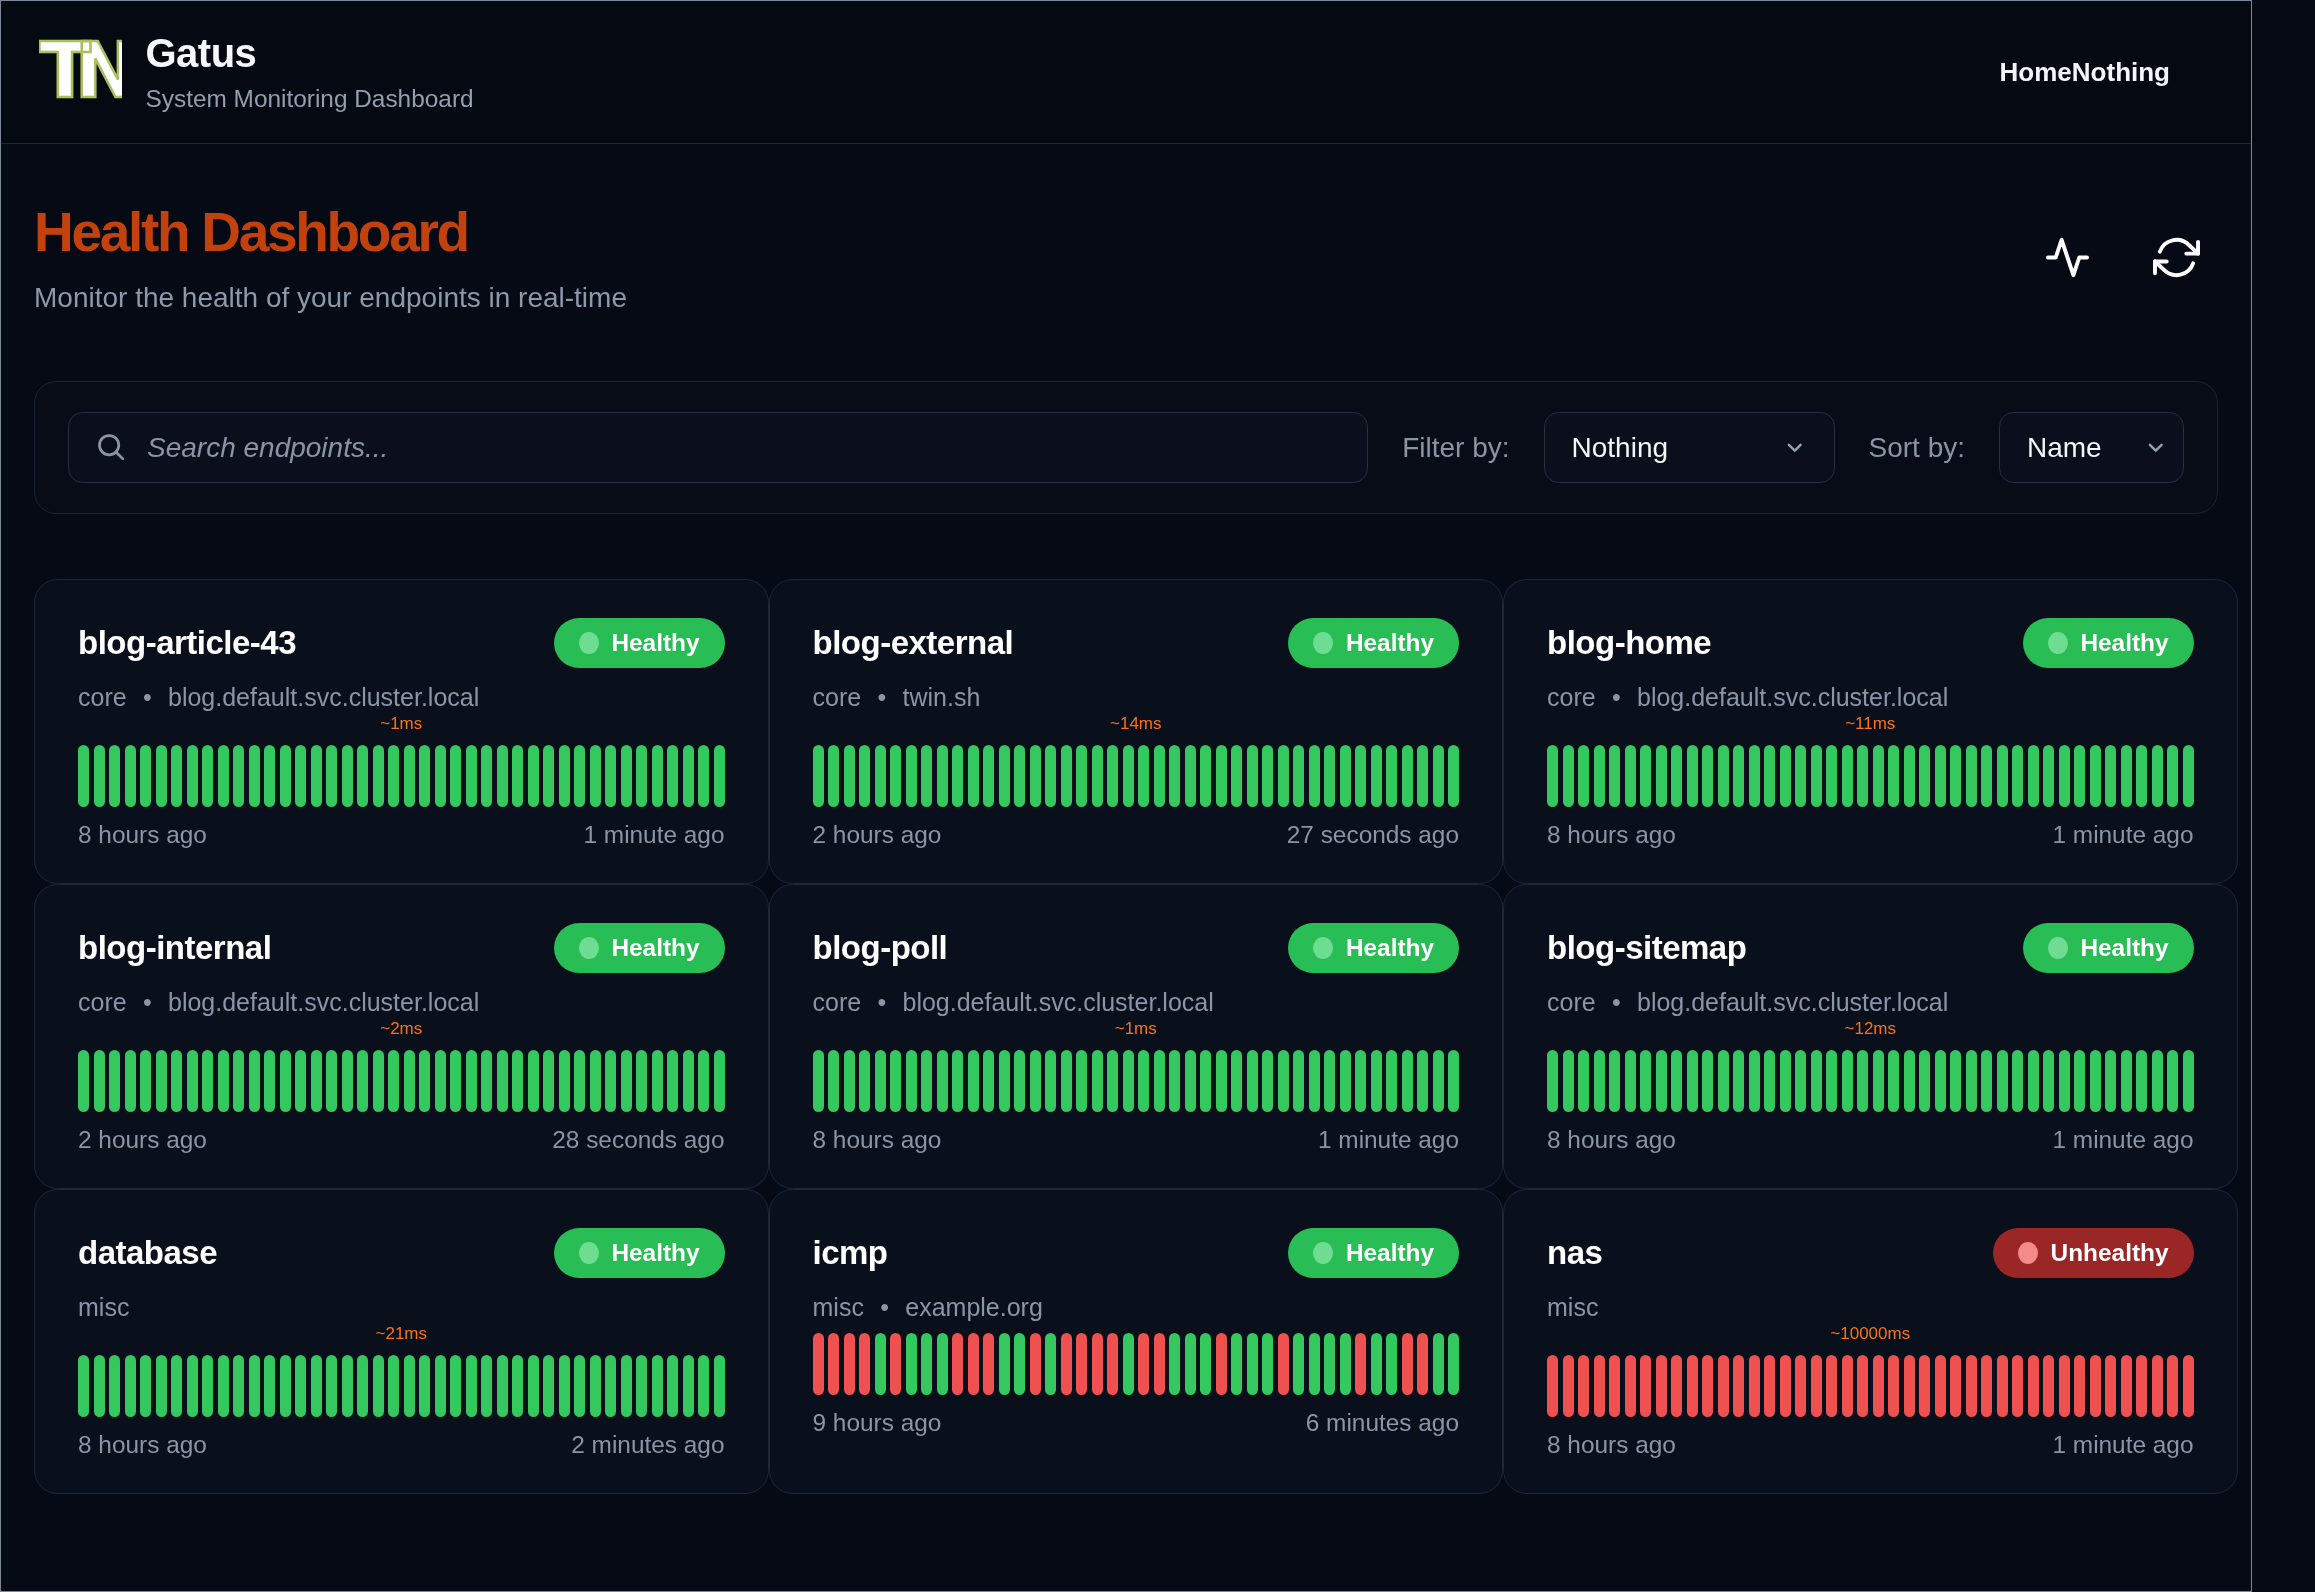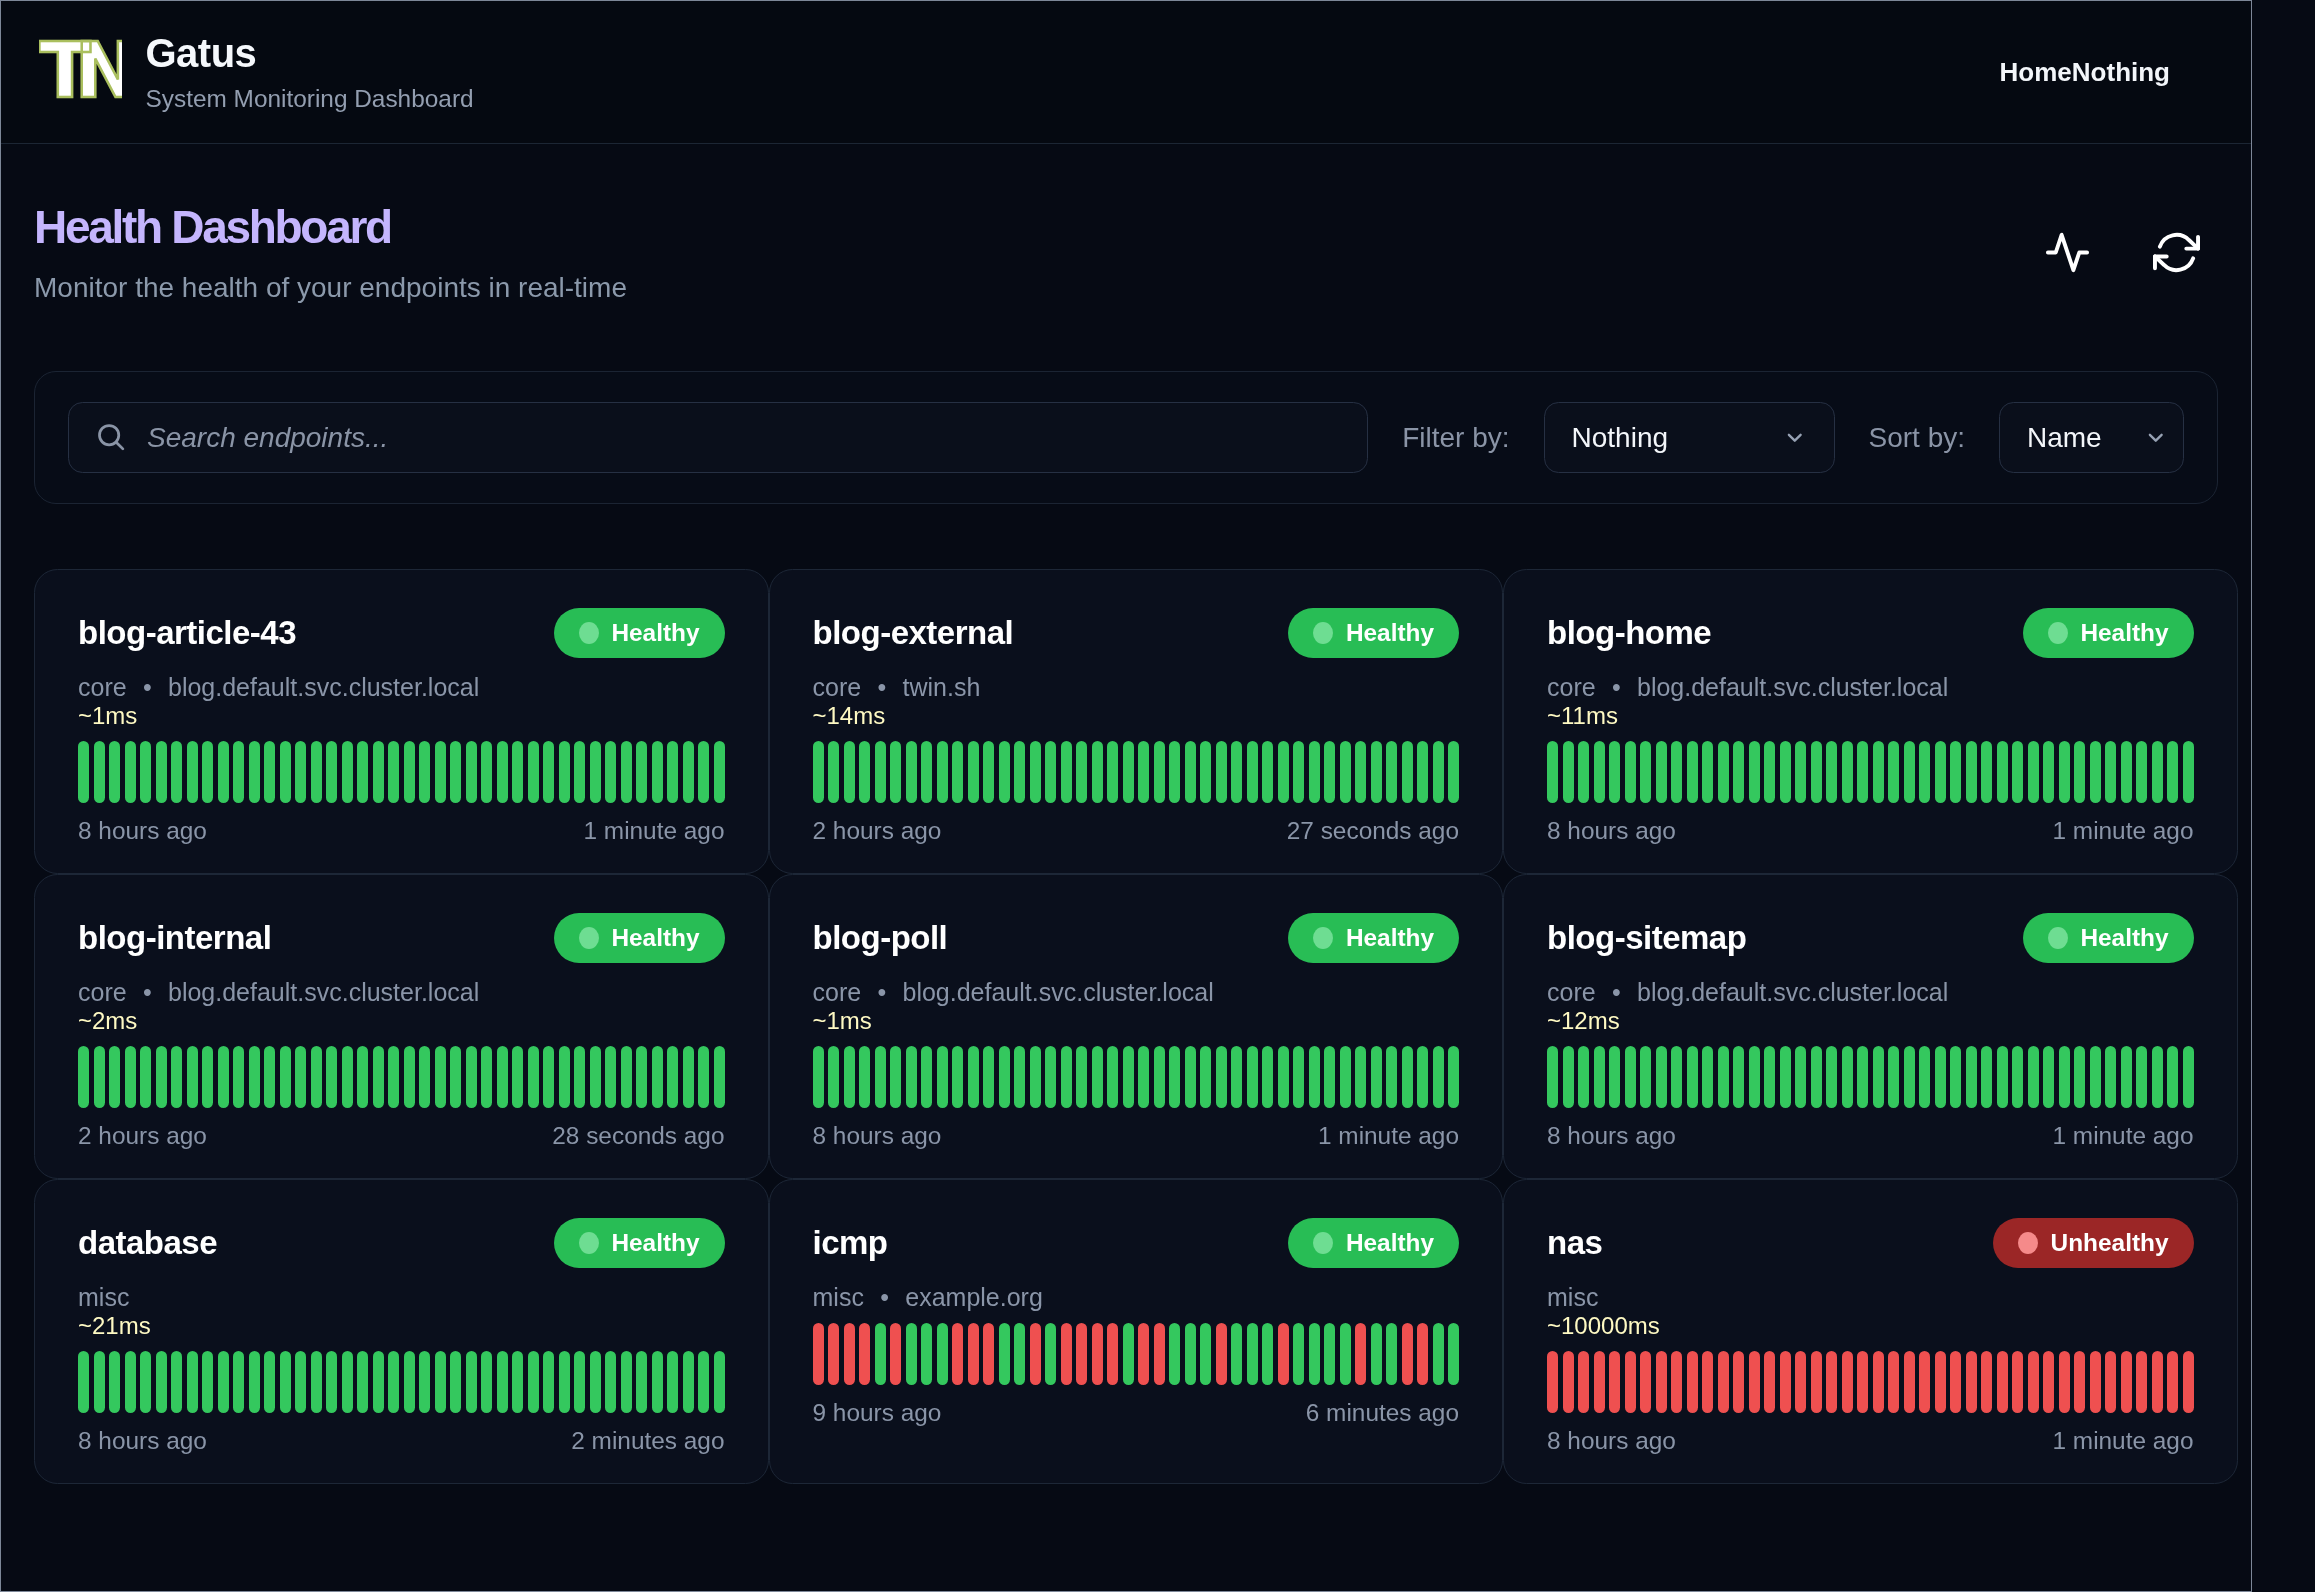--- a/index.html
+++ b/index.html
@@ -28,21 +28,21 @@
   .logo-wrap { width:83px; height:90px; display:flex; align-items:center; }
   .brand-block { margin-left:23.5px; }
   .brand-title { font-size:40px; font-weight:bold; color:#f5f8fc; letter-spacing:-0.5px; }
   .brand-tagline { margin-top:9px; font-size:24.4px; color:#939eb0; }
   .top-nav { margin-left:auto; display:flex; padding-right:43px; }
   .top-nav a { color:#f3f6fa; text-decoration:none; font-size:26px; font-weight:bold; cursor:pointer; }
 
   
   .main { flex:1; padding:0 33px; }
   .hero { margin-top:56px; display:flex; align-items:center; }
-  .page-title { font-size:46px; font-weight:bold; letter-spacing:-2.3px; color:#c4b5fd; }
+  .page-title { font-size:55px; font-weight:bold; letter-spacing:-2.3px; color:#c2410c; }
   .page-subtitle { margin-top:18px; font-size:28px; color:#8b99ab; }
   .hero-actions { margin-left:auto; display:flex; gap:58px; align-items:center; padding-right:16.3px; }
   .icon-btn { width:51px; height:51px; display:flex; align-items:center; justify-content:center; cursor:pointer; }
   .icon-btn svg { width:47px; height:47px; }
 
   
   .toolbar {
     margin-top:67px;
     border:1.8px solid #1b2433; border-radius:22px;
     background:#070c17;
@@ -93,21 +93,21 @@
     display:inline-flex; align-items:center; gap:12.7px;
     border-radius:904px; padding:11px 25px;
     font-size:24.4px; font-weight:bold; color:#ffffff;
   }
   .badge .dot { width:20px; height:22px; border-radius:50%; }
   .badge.healthy { background:var(--healthy-badge); }
   .badge.healthy .dot { background:var(--healthy-dot); }
   .badge.unhealthy { background:var(--unhealthy-badge); }
   .badge.unhealthy .dot { background:var(--unhealthy-dot); }
   .ep-meta { margin-top:14.5px; display:flex; align-items:center; gap:16.3px; font-size:25px; color:#8a95a8; }
-  .latency-row { margin-top:auto; text-align:left; font-size:24px; color:#fef9c3; }
+  .latency-row { margin-top:auto; text-align:center; font-size:17px; color:#f97316; }
   .bars { margin-top:11px; display:flex; gap:4.5px; align-items:flex-end; }
   .bar { width:11px; height:62px; border-radius:6.3px; flex:0 0 auto; }
   .bar.up { background:var(--up); }
   .bar.down { background:var(--down); }
   .times { margin-top:14.5px; display:flex; justify-content:space-between; font-size:24.4px; color:#8a95a8; }
 </style>
 </head>
 <body>
 
 <div class="viewport">

